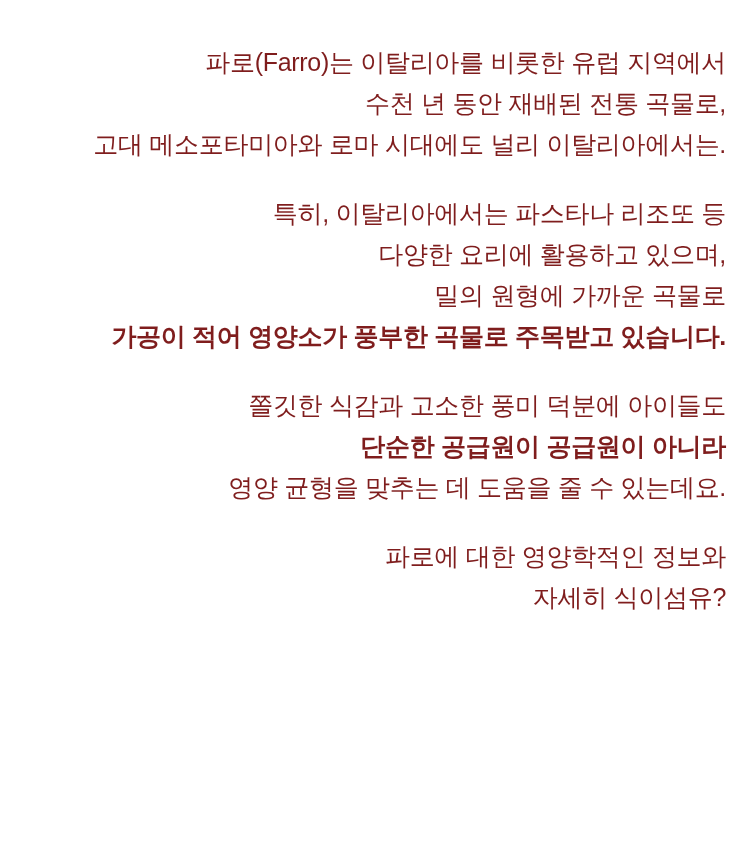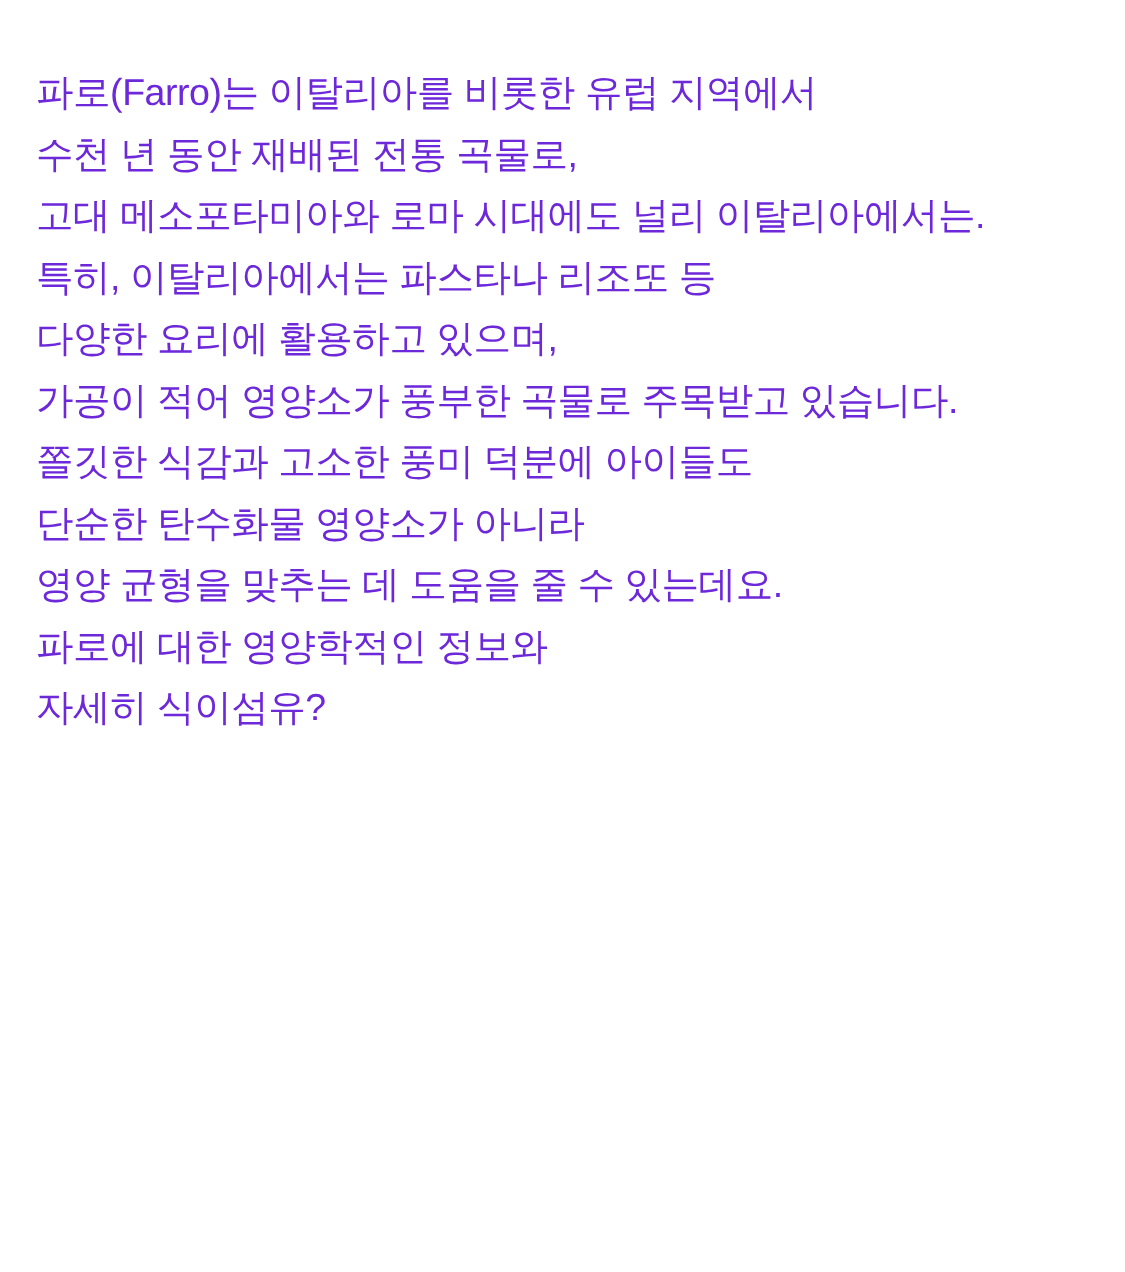--- a/index.html
+++ b/index.html
@@ -18,56 +18,58 @@
     width: 750px;
     height: 848px;
     box-sizing: border-box;
     padding: 42px 24px 20px 24px;
     display: flex;
     flex-direction: column;
     align-items: center;
   }
   .para {
     width: 100%;
-    text-align: left;
+    text-align: right;
     font-size: 25px;
     line-height: 41px;
     letter-spacing: -0.3px;
-    color: #6d28d9;
+    color: #7f1d1d;
   }
   .para + .para {
+    margin-top: 28px;
   }
   .line {
     display: block;
     white-space: nowrap;
   }
   .line.bold {
-    font-weight: normal;
+    font-weight: bold;
   }
 </style>
 </head>
 <body>
 
 <div class="page">
 
   <div class="para">
     <span class="line">파로(Farro)는 이탈리아를 비롯한 유럽 지역에서</span>
     <span class="line">수천 년 동안 재배된 전통 곡물로,</span>
     <span class="line">고대 메소포타미아와 로마 시대에도 널리 이탈리아에서는.</span>
   </div>
 
   <div class="para">
     <span class="line">특히, 이탈리아에서는 파스타나 리조또 등</span>
     <span class="line">다양한 요리에 활용하고 있으며,</span>
+    <span class="line">밀의 원형에 가까운 곡물로</span>
     <span class="line bold">가공이 적어 영양소가 풍부한 곡물로 주목받고 있습니다.</span>
   </div>
 
   <div class="para">
     <span class="line">쫄깃한 식감과 고소한 풍미 덕분에 아이들도</span>
-    <span class="line bold">단순한 탄수화물 영양소가 아니라</span>
+    <span class="line bold">단순한 공급원이 공급원이 아니라</span>
     <span class="line">영양 균형을 맞추는 데 도움을 줄 수 있는데요.</span>
   </div>
 
   <div class="para">
     <span class="line">파로에 대한 영양학적인 정보와</span>
     <span class="line">자세히 식이섬유?</span>
   </div>
 
 </div>
 

